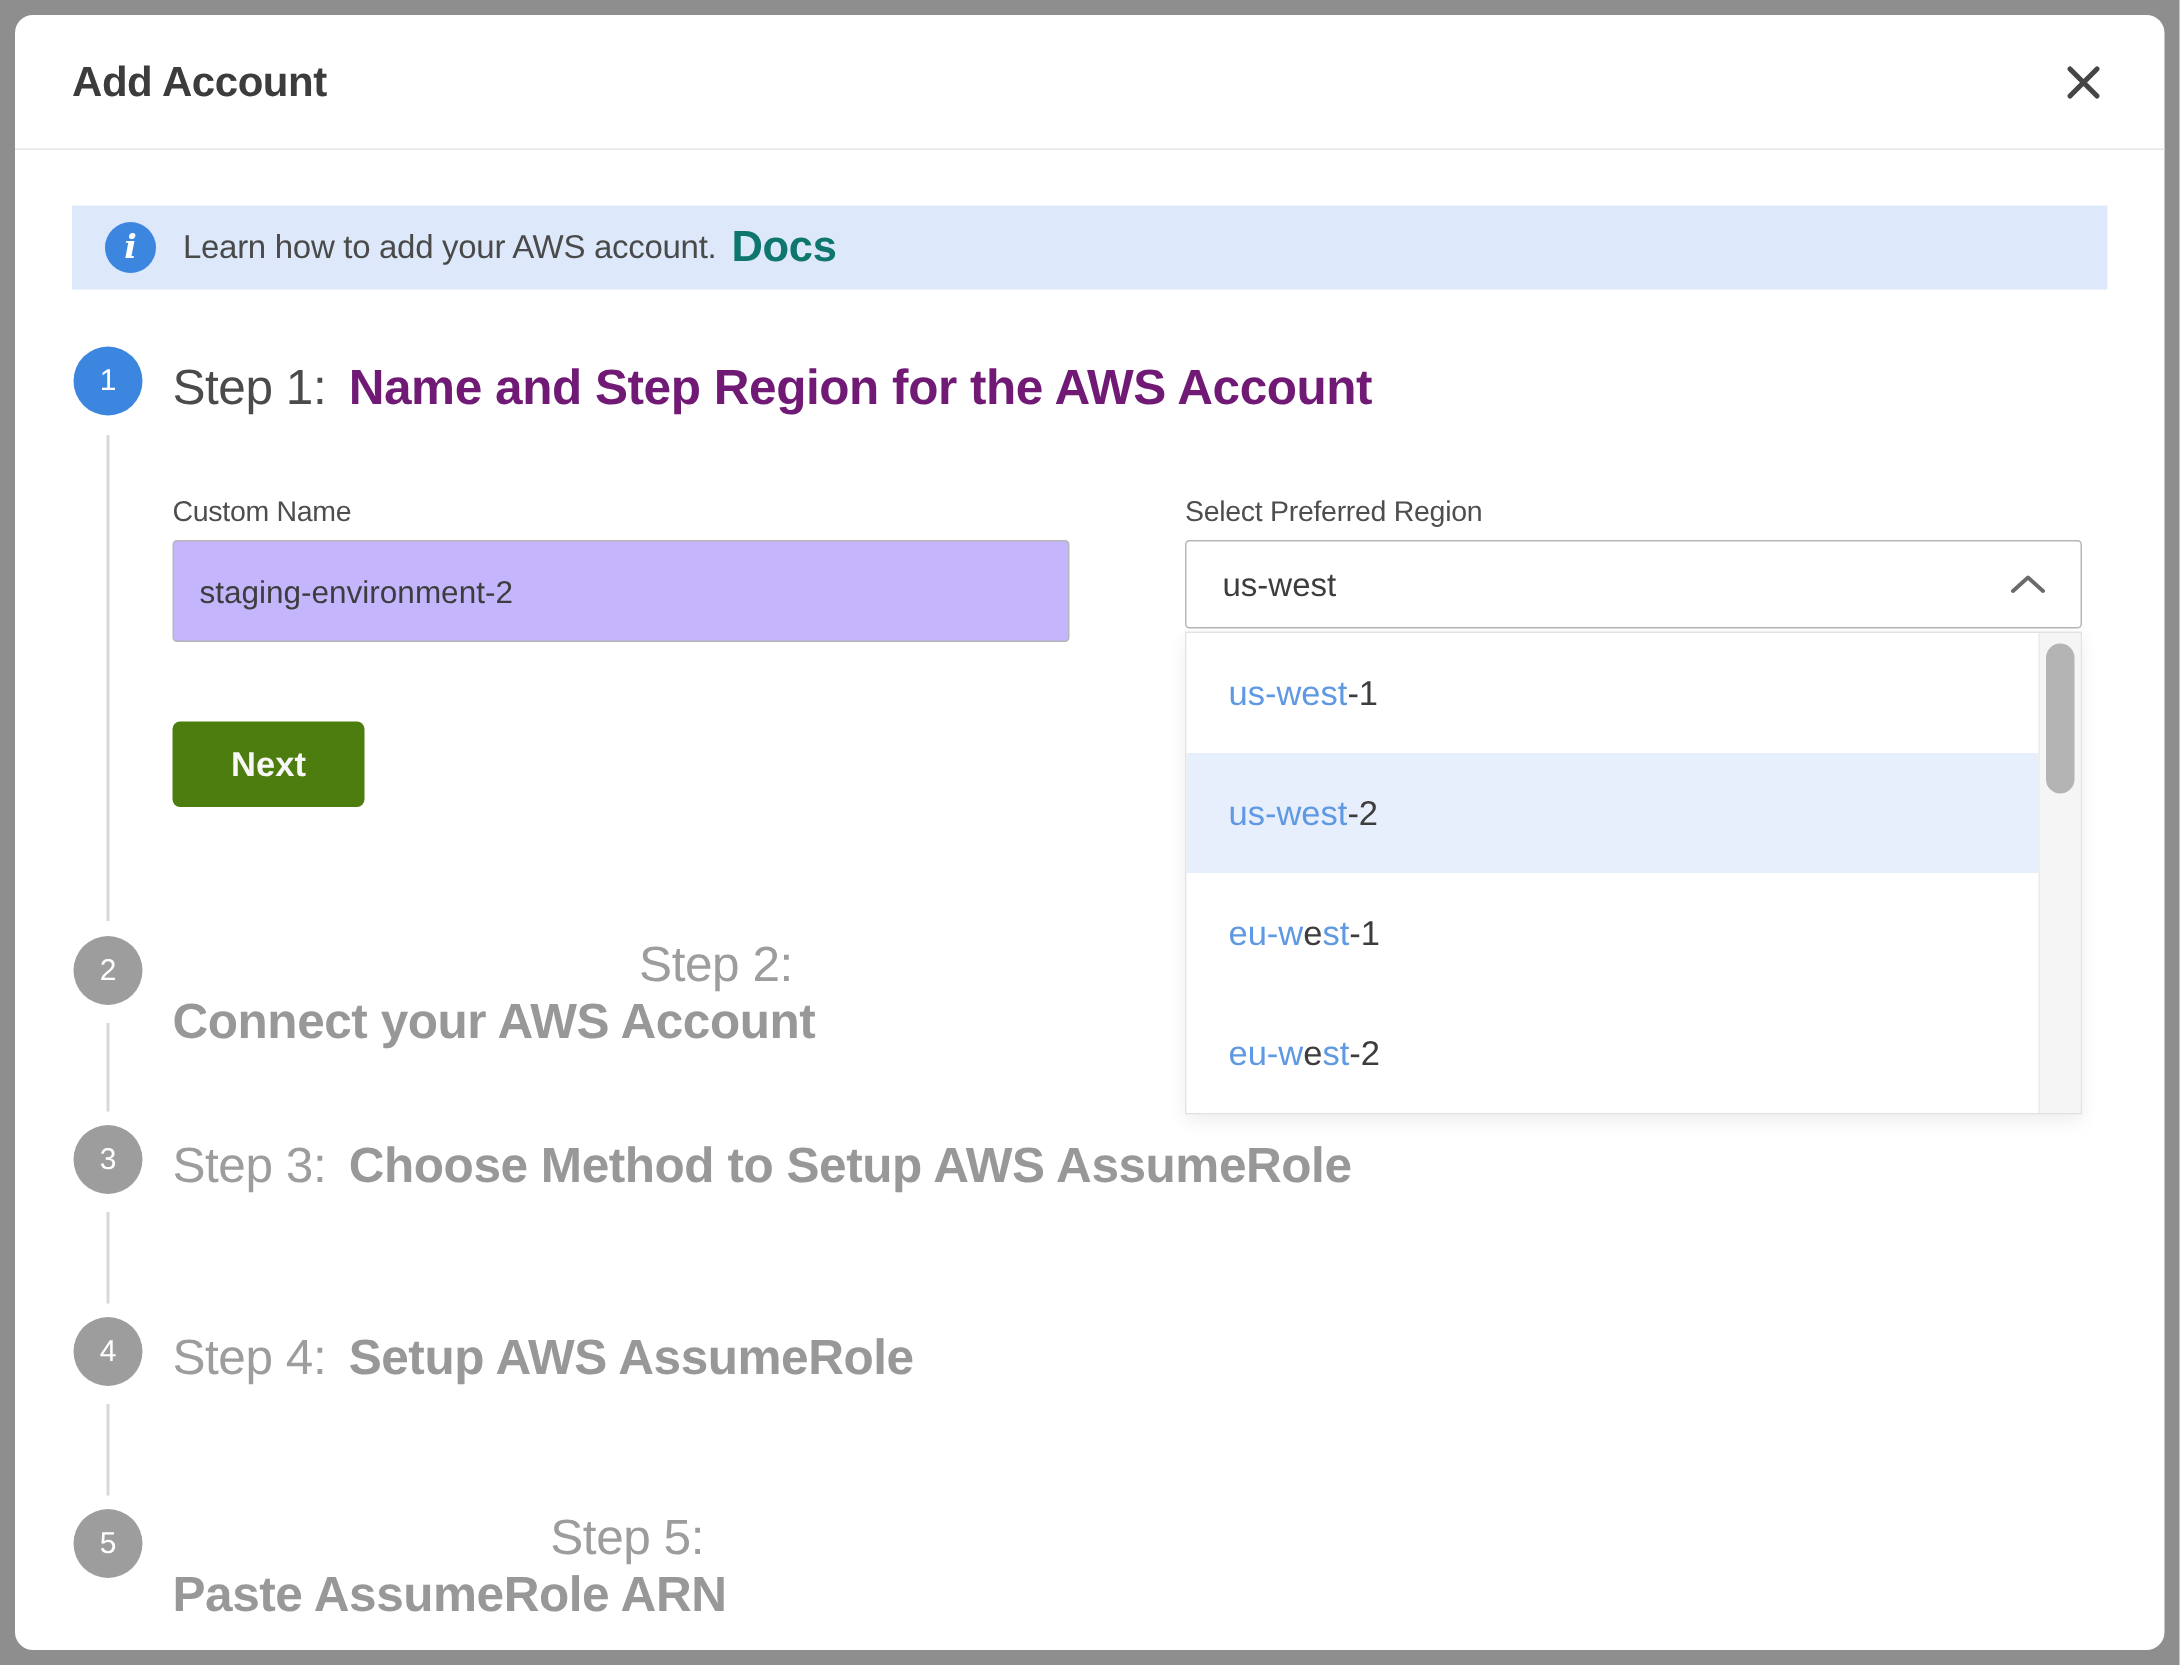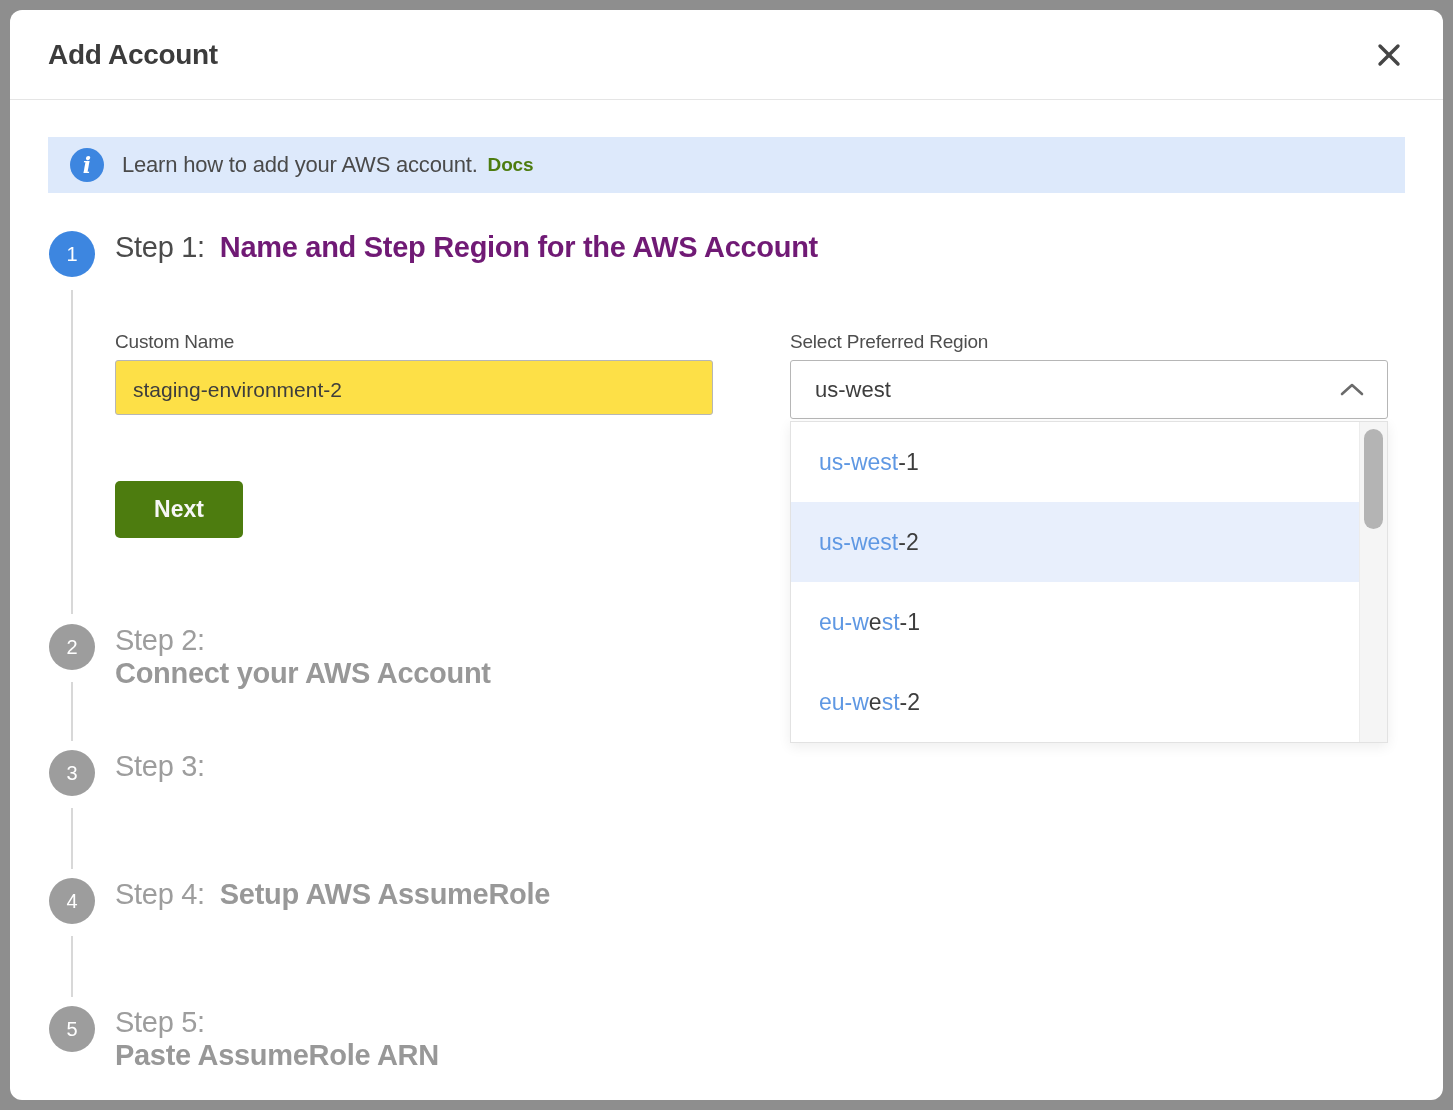--- a/index.html
+++ b/index.html
@@ -43,54 +43,54 @@
     background:#3d86e0; color:#ffffff;
     font-family:"DejaVu Serif","Liberation Serif",serif;
     font-weight:700; font-size:22px; font-style:italic;
     display:flex; align-items:center; justify-content:center;
     flex:0 0 34px;
   }
   .banner-text {
     margin-left:18px; font-size:22px; color:#4a4a4a; letter-spacing:-0.2px;
   }
   .docs-link {
-    margin-left:10px; font-size:19px; font-weight:600; color:#4d7c0f;
+    margin-left:10px; font-size:29px; font-weight:600; color:#0f766e;
     text-decoration:none; cursor:pointer; letter-spacing:-0.2px;
   }
   
   .step-circle {
     position:absolute; left:39px; width:46px; height:46px; border-radius:50%;
     color:#ffffff; font-size:20px;
     display:flex; align-items:center; justify-content:center;
   }
   .step-circle.active { background:#3d86e0; }
   .step-circle.inactive { background:#9d9d9d; }
   .step-heading {
     position:absolute; left:105px; height:46px;
-    display:flex; align-items:flex-start;
-    font-size:29px; letter-spacing:-0.3px; white-space:nowrap;
+    display:flex; align-items:flex-end;
+    font-size:33px; letter-spacing:-0.3px; white-space:nowrap;
   }
   .step-heading .prefix { font-weight:400; margin-right:15px; }
   .step-heading .name   { font-weight:600; }
   .step-heading.active .prefix { color:#4b4b4b; }
   .step-heading.active .name   { color:#701a75; }
   .step-heading.inactive .prefix { color:#9d9d9d; }
   .step-heading.inactive .name   { color:#989898; }
   .rail {
     position:absolute; left:61px; width:2px; background:#d8d8d8;
   }
   
   .field-label {
     position:absolute; font-size:19px; color:#4e4e4e; letter-spacing:-0.2px;
   }
   .text-input {
-    position:absolute; left:105px; top:350px; width:598px; height:55px;
+    position:absolute; left:105px; top:350px; width:598px; height:68px;
     border:1px solid #b6b6b6; border-radius:3px;
     font-family:inherit; font-size:21px; color:#3d3d3d;
-    padding:4px 16px 0 17px; background:#fde047; outline:none;
+    padding:4px 16px 0 17px; background:#c4b5fd; outline:none;
   }
   .next-btn {
     position:absolute; left:105px; top:471px; width:128px; height:57px;
     background:#4d7c0f; color:#f7f7f7;
     border:none; border-radius:5px;
     font-family:inherit; font-size:23px; font-weight:700;
     cursor:not-allowed;
   }
   .select-box {
     position:absolute; left:780px; top:350px; width:598px; height:59px;
@@ -207,20 +207,21 @@
     <span class="prefix">Step 2:</span>
     <span class="name">Connect your AWS Account</span>
   </div>
   <div class="rail" style="top:672px; height:59px;"></div>
 
   <div class="step-circle inactive" style="top:740px;">
     <span>3</span>
   </div>
   <div class="step-heading inactive" style="top:740px;">
     <span class="prefix">Step 3:</span>
+    <span class="name">Choose Method to Setup AWS AssumeRole</span>
   </div>
   <div class="rail" style="top:798px; height:61px;"></div>
 
   <div class="step-circle inactive" style="top:868px;">
     <span>4</span>
   </div>
   <div class="step-heading inactive" style="top:868px;">
     <span class="prefix">Step 4:</span>
     <span class="name">Setup AWS AssumeRole</span>
   </div>

